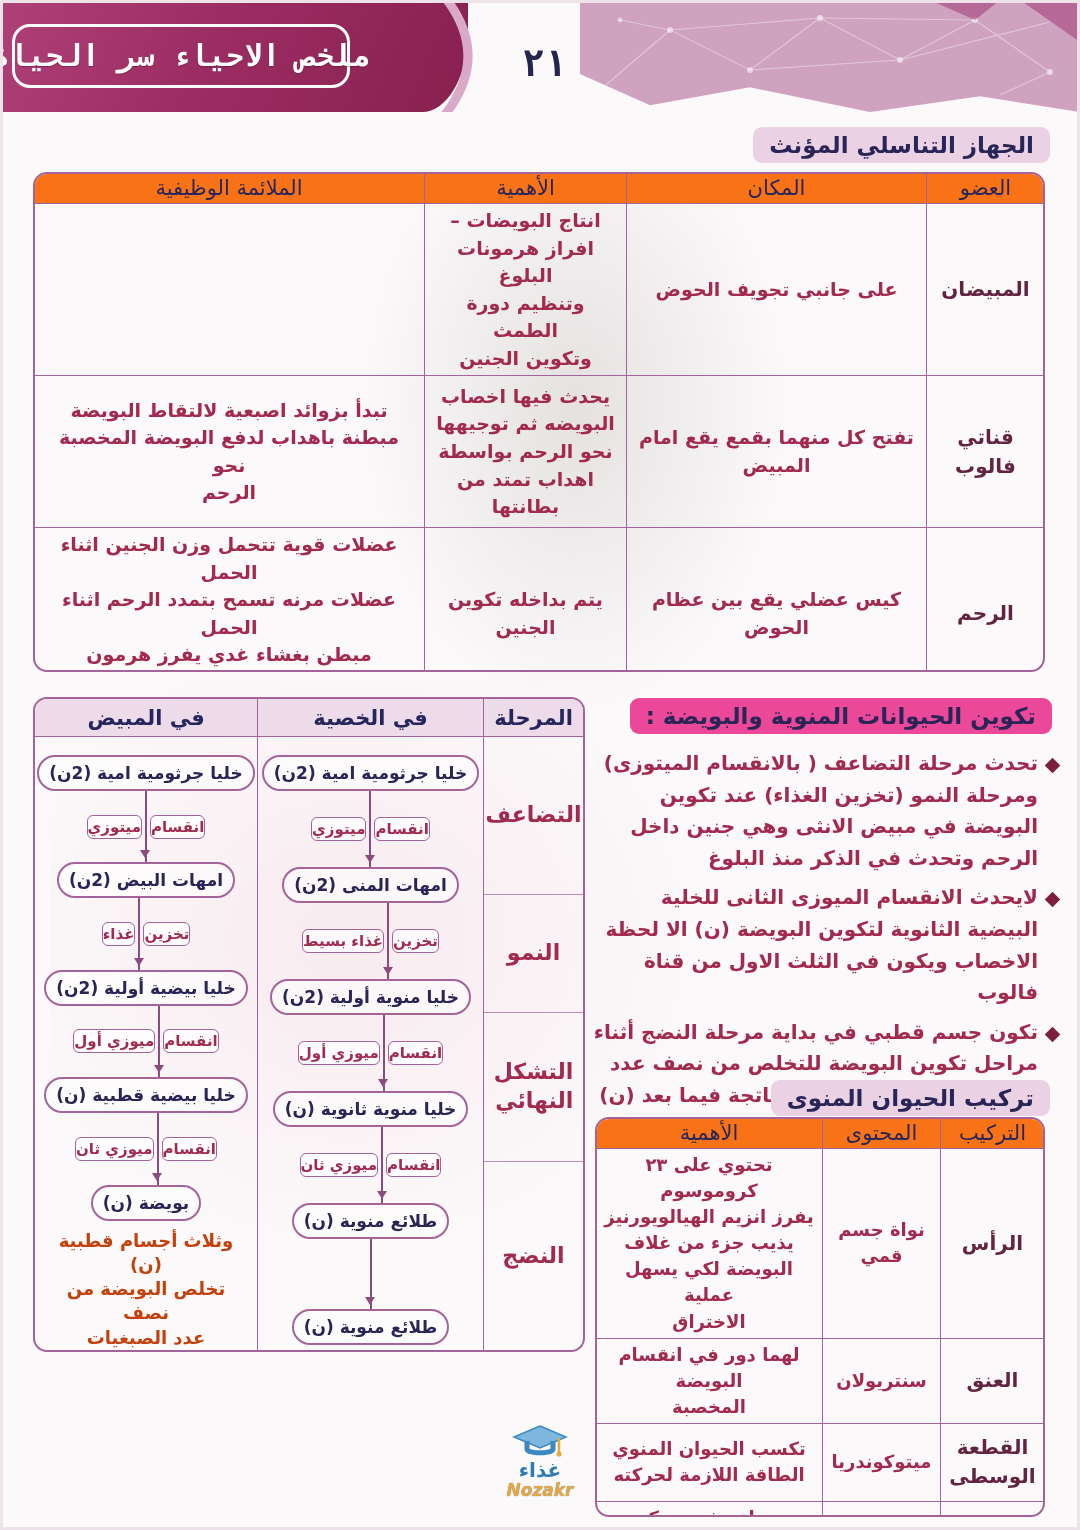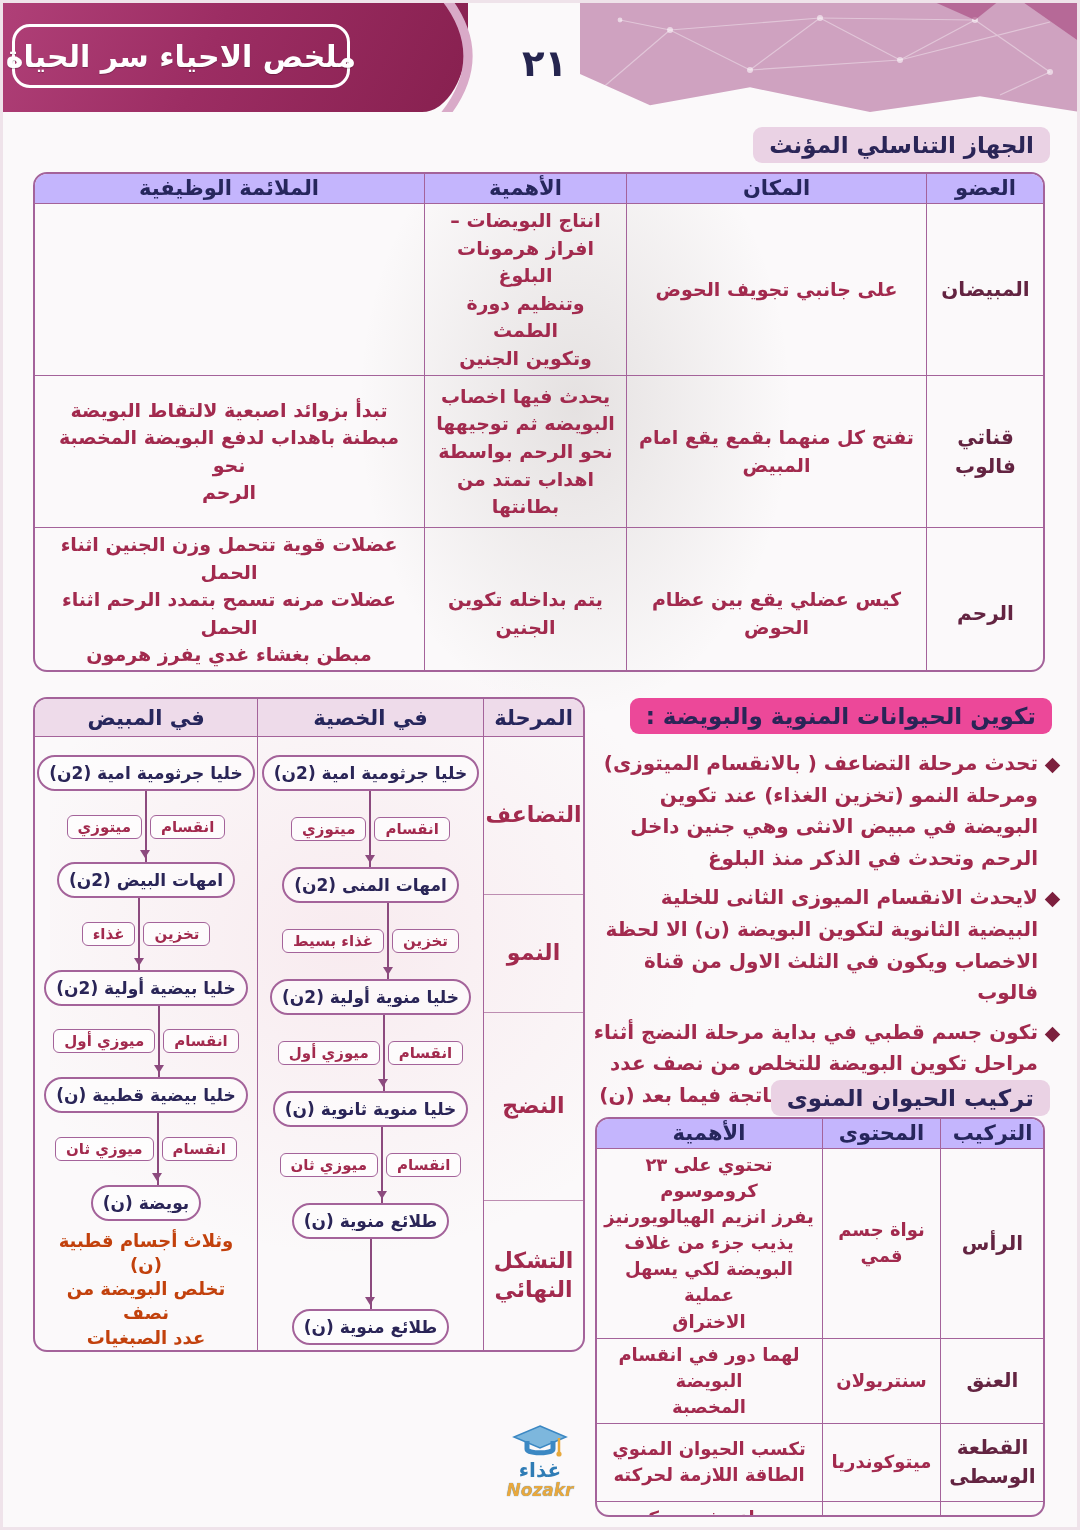--- a/index.html
+++ b/index.html
@@ -8,21 +8,21 @@
   .frame{position:absolute;inset:0;border:3px solid #efe3ea;pointer-events:none;z-index:6;}
 
   
   .wm{position:absolute;z-index:0;pointer-events:none;}
   .wm-face{left:350px;top:190px;width:450px;height:540px;
     background:radial-gradient(ellipse at 50% 40%, rgba(120,108,102,0.17), rgba(120,108,102,0) 68%);}
   .wm-shirt{left:50px;top:680px;width:660px;height:580px;
     background:radial-gradient(ellipse at 45% 45%, rgba(228,140,165,0.13), rgba(228,140,165,0) 70%);}
 
   
-  header{position:absolute;top:0;left:0;width:1080px;height:120px;background:transparent;z-index:3;}
+  header{position:absolute;top:0;left:0;width:1080px;height:120px;background:transparent;z-index:3;font-family:Liberation Mono, monospace;}
   .hdr-left{position:absolute;top:0;left:0;width:468px;height:112px;
     background:linear-gradient(115deg,#b04078 0%,#9c2d63 45%,#87204f 100%);
     border-bottom-right-radius:46px 80px;}
   .title-box{position:absolute;top:24px;left:12px;width:338px;height:64px;border:3px solid #fff;
     border-radius:18px;display:flex;align-items:center;justify-content:center;overflow:visible;}
   .title-box span{color:#fff;font-size:30px;font-weight:bold;white-space:nowrap;text-shadow:0 1px 1px rgba(0,0,0,.25);}
   .hdr-arc{position:absolute;left:430px;top:0;}
   .page-num{position:absolute;left:522px;top:42px;font-size:37px;font-weight:bold;color:#25254f;direction:ltr;}
   .hdr-pattern{position:absolute;left:580px;top:0;width:500px;height:112px;background:#cfa2c0;
     clip-path:polygon(0 0,100% 0,100% 100%,80% 86%,58% 100%,34% 78%,14% 94%,0 66%);}
@@ -31,21 +31,21 @@
   .badge{position:absolute;z-index:2;background:#ead2e4;color:#2a2557;font-weight:bold;border-radius:9px;
     padding:5px 16px;font-size:23px;white-space:nowrap;}
   .badge-female{right:30px;top:127px;}
   .badge-gameto{right:28px;top:698px;background:#ec4899;}
   .badge-sperm{right:30px;top:1080px;}
 
   
   .panel{position:absolute;z-index:2;border:2.5px solid #a4639a;border-radius:14px;overflow:hidden;}
   .panel table{border-collapse:collapse;width:calc(100% + 4px);height:calc(100% + 4px);margin:-2px;table-layout:fixed;}
   .panel th,.panel td{border:1.8px solid #a4639a;text-align:center;vertical-align:middle;padding:3px 6px;}
-  .panel thead th{background:#c4b5fd;color:#26265c;font-size:21px;font-weight:bold;height:26px;}
+  .panel thead th{background:#f97316;color:#26265c;font-size:21px;font-weight:normal;height:26px;}
   .panel td{color:#a22a4e;font-weight:bold;font-size:19px;white-space:pre-line;line-height:1.45;}
   .panel td.organ{color:#632441;font-size:20px;}
 
   .table1{left:33px;top:172px;width:1012px;height:500px;}
   .table1 tr.r1{height:128px;} .table1 tr.r2{height:152px;} .table1 tr.r3{height:96px;}
 
   .sperm-table{left:595px;top:1117px;width:450px;height:400px;}
   .sperm-table tr.r1{height:148px;} .sperm-table tr.r2{height:76px;} .sperm-table tr.r3{height:78px;} .sperm-table tr.r4{height:60px;}
   .sperm-table td{font-size:18px;}
 
@@ -57,33 +57,33 @@
   
   .flowpanel{left:33px;top:697px;width:552px;height:655px;}
   .flow-header{display:flex;height:38px;background:#eedbea;border-bottom:1.8px solid #a4639a;}
   .flow-header > div{display:flex;align-items:center;justify-content:center;font-weight:bold;color:#26265c;font-size:21px;}
   .fh-stage{width:100px;border-left:1.8px solid #a4639a;}
   .fh-testis{width:226px;border-left:1.8px solid #a4639a;}
   .fh-ovary{flex:1;}
   .flow-body{display:flex;height:calc(100% - 38px);}
   .stage-col{width:100px;border-left:1.8px solid #a4639a;display:flex;flex-direction:column;}
   .stage-cell{display:flex;align-items:center;justify-content:center;color:#a22a4e;font-weight:bold;font-size:22px;
-    border-bottom:1.5px solid #bd8db1;text-align:center;white-space:pre-line;line-height:1.3;}
+    border-bottom:1.5px solid #bd8db1;text-align:right;white-space:pre-line;line-height:1.3;}
   .stage-cell:last-child{border-bottom:none;}
   .s1{height:158px;} .s2{height:118px;} .s3{height:188px;} .s4{flex:1;}
   .flow-col{display:flex;flex-direction:column;align-items:center;padding-top:18px;}
   .testis-col{width:226px;border-left:1.8px solid #a4639a;}
   .ovary-col{flex:1;}
   .node{min-height:36px;border:2px solid #a4639a;border-radius:18px;display:flex;align-items:center;justify-content:center;
     padding:3px 10px;color:#2a2557;font-weight:bold;font-size:17px;background:rgba(255,255,255,0.55);white-space:nowrap;}
   .connector{height:76px;display:flex;align-items:center;justify-content:center;gap:3px;}
   .connector.plain{height:70px;}
   .arrowline{width:2px;height:100%;background:#8c4a7e;position:relative;}
   .arrowline::after{content:"";position:absolute;bottom:-1px;left:-4.5px;border:5.5px solid transparent;border-top:8px solid #8c4a7e;}
-  .clabel{border:1.6px solid #a4639a;border-radius:6px;padding:2px 10px;color:#a22a4e;font-weight:bold;font-size:15px;
+  .clabel{border:1.6px solid #a4639a;border-radius:6px;padding:2px 0;color:#a22a4e;font-weight:bold;font-size:15px;
     background:rgba(255,255,255,0.7);white-space:nowrap;}
   .ovary-note{width:210px;margin-top:8px;text-align:center;color:#c2410c;font-weight:bold;font-size:18px;line-height:1.35;white-space:pre-line;}
 
   
   .brand{position:absolute;left:478px;top:1424px;width:124px;text-align:center;z-index:4;}
   .brand-ar{color:#2f7cb5;font-weight:bold;font-size:20px;margin-top:-4px;}
   .brand-en{color:#e9a83d;font-weight:bold;font-size:17px;font-style:italic;margin-top:-2px;text-shadow:0 0 1px #2f7cb5;}
 </style>
 </head>
 <body>
@@ -213,23 +213,23 @@
   <div class="flow-header">
     <div class="fh-stage">المرحلة</div>
     <div class="fh-testis">في الخصية</div>
     <div class="fh-ovary">في المبيض</div>
   </div>
   <div class="flow-body">
 
     <div class="stage-col">
       <div class="stage-cell s1">التضاعف</div>
       <div class="stage-cell s2">النمو</div>
-      <div class="stage-cell s3">النضج</div>
       <div class="stage-cell s4">التشكل
 النهائي</div>
+      <div class="stage-cell s3">النضج</div>
     </div>
 
     <div class="flow-col testis-col">
       <div class="node">خليا جرثومية امية (2ن)</div>
       <div class="connector">
         <span class="clabel">انقسام</span>
         <span class="arrowline"></span>
         <span class="clabel">ميتوزي</span>
       </div>
       <div class="node">امهات المنى  (2ن)</div>

